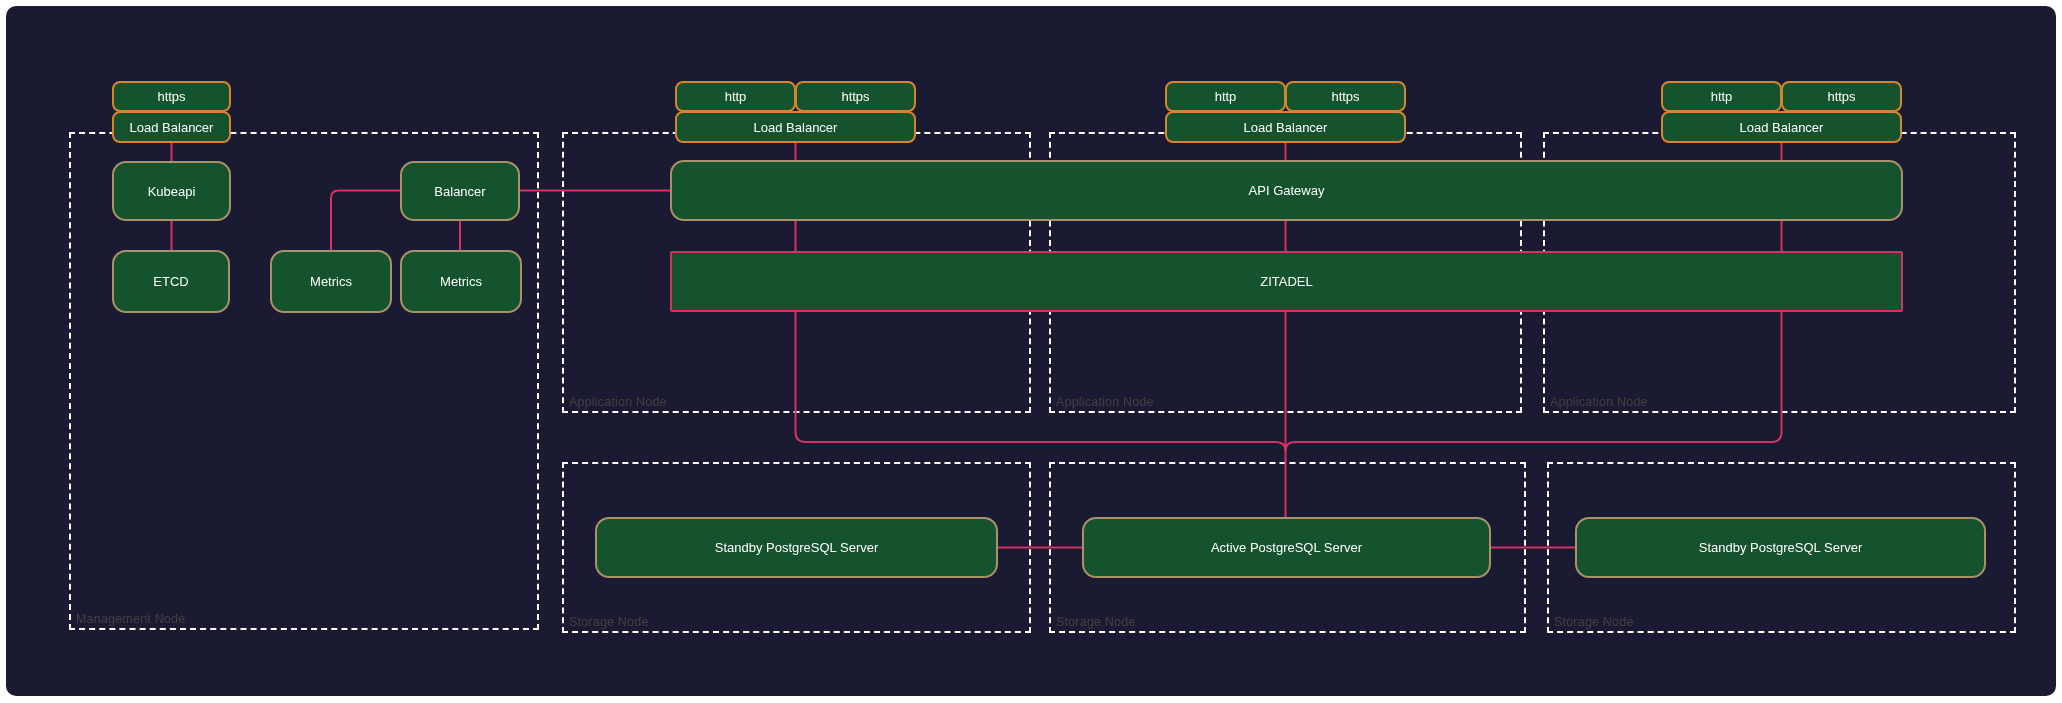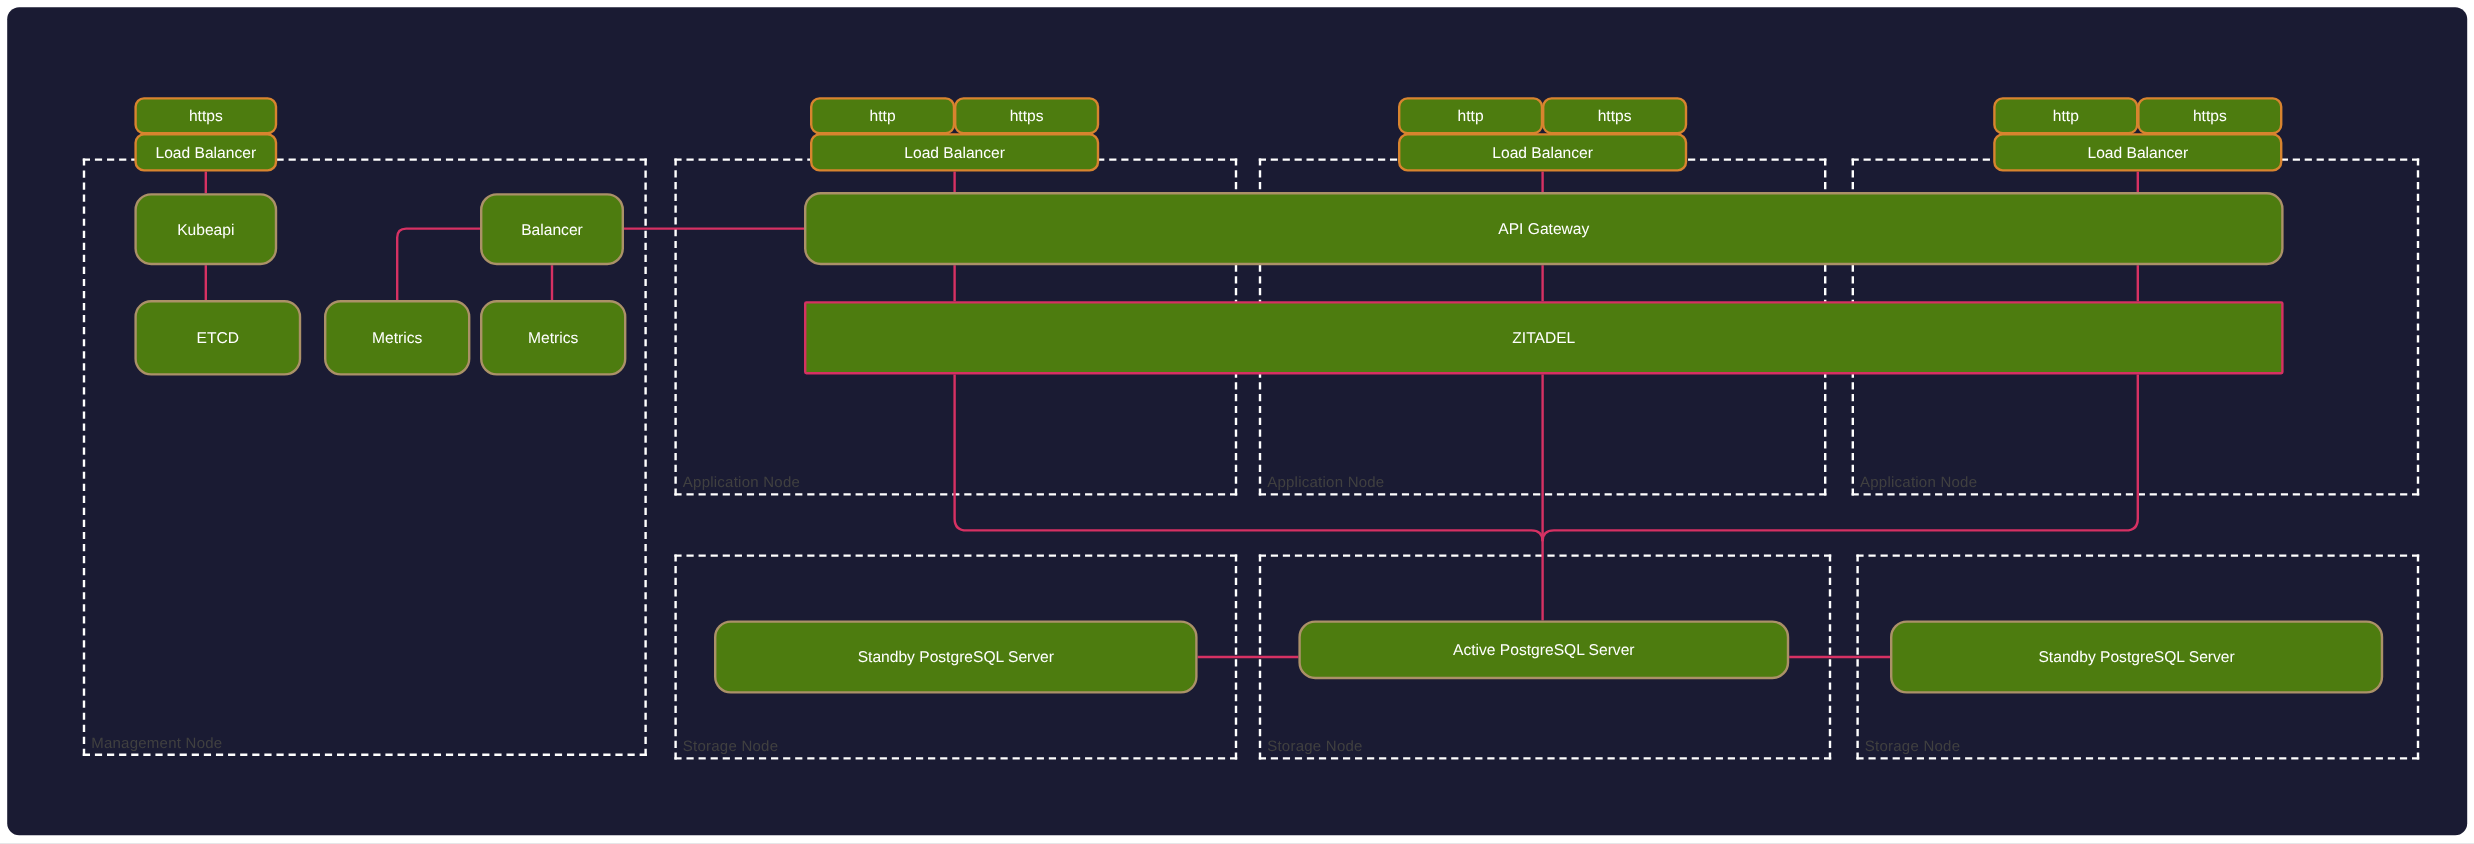--- a/index.html
+++ b/index.html
@@ -1,20 +1,20 @@
 <!DOCTYPE html>
 <html><head>
 <meta charset="utf-8">
 <style>
   html,body{margin:0;padding:0;background:#ffffff;font-family:"Liberation Sans",sans-serif;}
   .canvas{position:relative;width:2062px;height:703px;background:#ffffff;overflow:hidden;}
   .panel{position:absolute;left:6px;top:6px;width:2050px;height:690px;background:#1a1b33;border-radius:10px;}
   .group{position:absolute;border:2px dashed #ffffff;box-sizing:border-box;}
   .group-label{position:absolute;left:5px;bottom:2px;color:#404040;font-size:12.5px;font-weight:400;letter-spacing:.2px;white-space:nowrap;}
-  .node{position:absolute;box-sizing:border-box;background:#4d7c0f;border:2px solid #ab9168;border-radius:14px;
+  .node{position:absolute;box-sizing:border-box;background:#14532d;border:2px solid #ab9168;border-radius:14px;
         display:flex;align-items:center;justify-content:center;color:#ffffff;font-size:13px;font-weight:500;white-space:nowrap;}
   .protocol{border-color:#d8842f;border-radius:8px;}
   .zitadel{border-color:#d63163;border-radius:2px;}
   .links{position:absolute;left:0;top:0;pointer-events:none;}
   .links path{stroke:#d63163;stroke-width:2px;fill:none;}
 </style>
 </head>
 <body>
 
 <div class="canvas">
@@ -57,36 +57,36 @@
     <path d="M1285.5 312 V517"></path>
     <path d="M795.5 312 V432 Q795.5 442 805.5 442 H1276 Q1285.5 442 1285.5 451"></path>
     <path d="M1781.5 312 V432 Q1781.5 442 1771.5 442 H1295 Q1285.5 442 1285.5 451"></path>
     <path d="M998 547.5 H1082"></path>
     <path d="M1491 547.5 H1575"></path>
   </svg>
 
   <div class="node protocol" style="left:112px;top:81px;width:119px;height:31px;">https</div>
   <div class="node protocol" style="left:112px;top:111px;width:119px;height:32px;">Load Balancer</div>
   <div class="node" style="left:112px;top:161px;width:119px;height:60px;">Kubeapi</div>
-  <div class="node" style="left:112px;top:250px;width:139px;height:63px;">ETCD</div>
+  <div class="node" style="left:112px;top:250px;width:118px;height:63px;">ETCD</div>
   <div class="node" style="left:270px;top:250px;width:122px;height:63px;">Metrics</div>
   <div class="node" style="left:400px;top:161px;width:120px;height:60px;">Balancer</div>
   <div class="node" style="left:400px;top:250px;width:122px;height:63px;">Metrics</div>
 
   <div class="node protocol" style="left:675px;top:81px;width:121px;height:31px;">http</div>
   <div class="node protocol" style="left:795px;top:81px;width:121px;height:31px;">https</div>
   <div class="node protocol" style="left:675px;top:111px;width:241px;height:32px;">Load Balancer</div>
 
   <div class="node protocol" style="left:1165px;top:81px;width:121px;height:31px;">http</div>
   <div class="node protocol" style="left:1285px;top:81px;width:121px;height:31px;">https</div>
   <div class="node protocol" style="left:1165px;top:111px;width:241px;height:32px;">Load Balancer</div>
 
   <div class="node protocol" style="left:1661px;top:81px;width:121px;height:31px;">http</div>
   <div class="node protocol" style="left:1781px;top:81px;width:121px;height:31px;">https</div>
   <div class="node protocol" style="left:1661px;top:111px;width:241px;height:32px;">Load Balancer</div>
 
   <div class="node zitadel" style="left:670px;top:251px;width:1233px;height:61px;">ZITADEL</div>
   <div class="node" style="left:670px;top:160px;width:1233px;height:61px;">API Gateway</div>
 
   <div class="node" style="left:595px;top:517px;width:403px;height:61px;">Standby PostgreSQL Server</div>
-  <div class="node" style="left:1082px;top:517px;width:409px;height:49px;">Active PostgreSQL Server</div>
+  <div class="node" style="left:1082px;top:517px;width:409px;height:61px;">Active PostgreSQL Server</div>
   <div class="node" style="left:1575px;top:517px;width:411px;height:61px;">Standby PostgreSQL Server</div>
 </div>
 
 </body></html>

